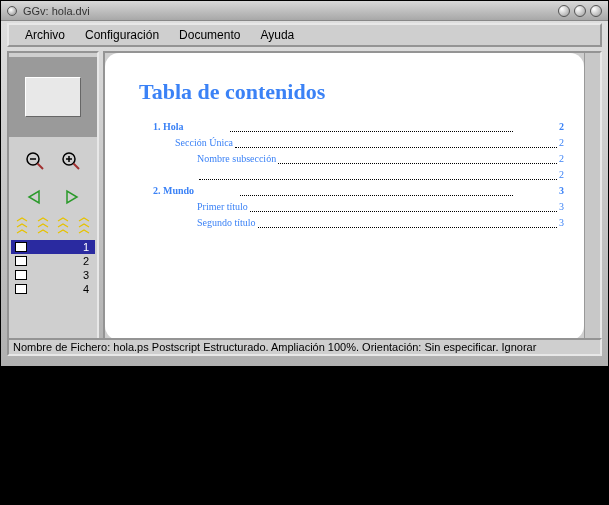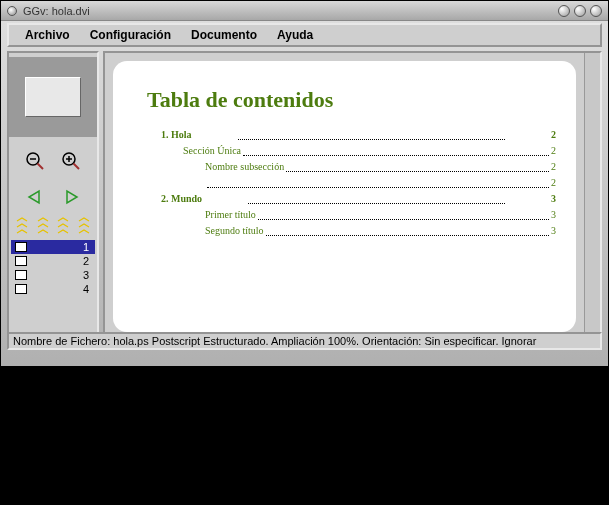--- a/index.html
+++ b/index.html
@@ -50,21 +50,20 @@
     border: 2px outset #e8e8e8;
     margin: 2px 6px 0 6px;
     display: flex;
     align-items: center;
     padding: 0 6px;
     font-size: 12px;
   }
   .menubar .menuitem {
     padding: 2px 10px;
     cursor: default;
-    font-weight: bold;
   }
   .content {
     display: flex;
     position: absolute;
     top: 50px;
     bottom: 24px;
     left: 6px;
     right: 6px;
   }
   .sidebar {
@@ -128,24 +127,24 @@
     flex: 1;
     background: #cfcfcf;
     border: 2px inset #e8e8e8;
     margin-left: 4px;
     display: flex;
     position: relative;
   }
   .page {
     background: #fff;
     flex: 1;
-    margin: 8px;
+    margin: 0;
     padding: 26px 20px 10px 34px;
     font-family: "Times New Roman", serif;
-    color: #4d7c0f;
+    color: #3b82f6;
     overflow: hidden;
     position: relative;
     border-radius: 14px;
   }
   .page h1 {
     font-size: 22px;
     font-weight: bold;
     margin: 0 0 14px 0;
   }
   .tocline {
@@ -165,21 +164,21 @@
   .indent2 { padding-left: 36px; align-items: flex-end; }
   .indent3 { padding-left: 58px; }
   .bold { font-weight: bold; gap: 44px; }
   .vscroll {
     width: 16px;
     background: #c8c8c8;
     border-left: 1px solid #999;
   }
   .statusbar {
     position: absolute;
-    bottom: 16px;
+    bottom: 10px;
     left: 6px;
     right: 6px;
     height: 18px;
     background: #cfcfcf;
     border: 2px inset #e8e8e8;
     font-size: 11px;
     padding: 1px 4px;
     white-space: nowrap;
     overflow: hidden;
     color: #000;

